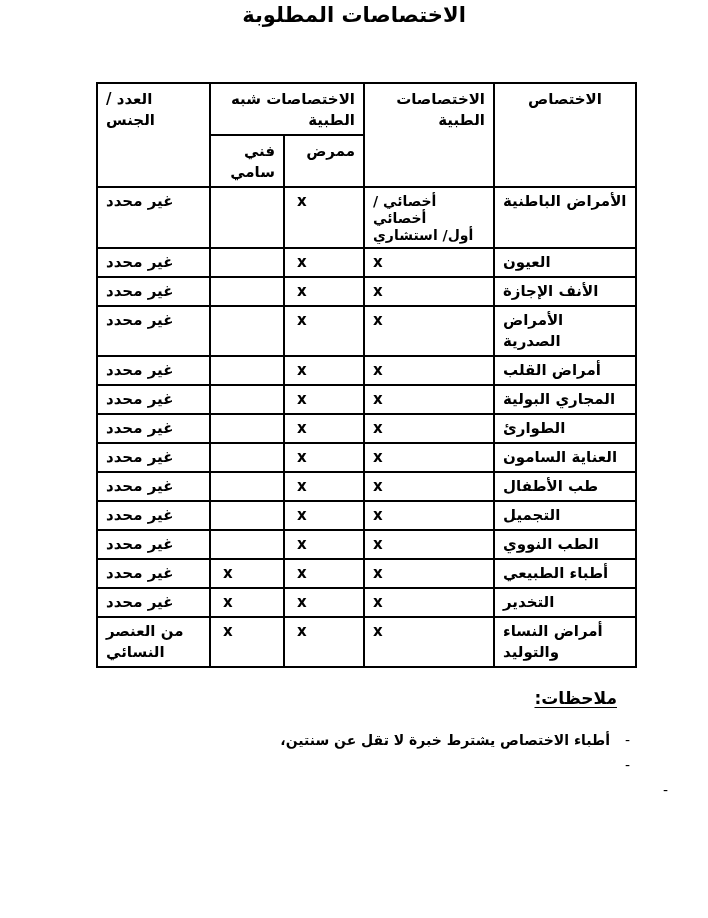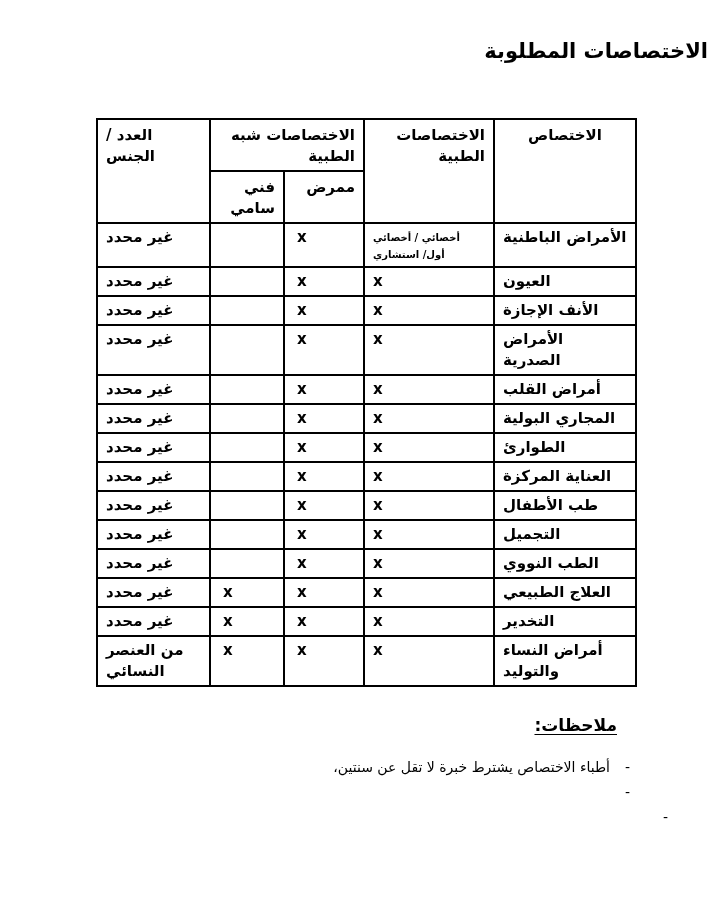--- a/index.html
+++ b/index.html
@@ -7,22 +7,21 @@
     position:relative;
     width:708px;
     height:918px;
     background:#ffffff;
     color:#000000;
     direction:rtl;
     font-family:"DejaVu Sans", sans-serif;
     overflow:hidden;
   }
   .doc-title{
-    padding-top:36px;
-    text-align:right;
+    text-align:center;
     font-size:21px;
     font-weight:700;
     line-height:30px;
   }
   table.spec-table{
     margin:52px 71px 0 98px;
     border-collapse:collapse;
     table-layout:fixed;
     width:539px;
   }
@@ -46,26 +45,26 @@
     padding-top:5px;
   }
   .spec-table thead th.h-specialty{text-align:center;}
   .spec-table thead th.h-count{text-align:left;padding-right:6px;}
   .spec-table tbody td{
     text-align:left;
     height:21px;
   }
   .spec-table td.c-nurse, .spec-table td.c-tech{padding-left:12px;}
   .spec-table td.med-text{
-    font-size:10px;
+    font-size:14px;
     line-height:17px;
     padding-top:5px;
   }
   .notes{
-    margin-top:28px;
+    margin-top:20px;
     padding:0 40px 0 50px;
   }
   .notes-heading{
     display:inline-block;
     margin-right:51px; 
     font-size:17px;
     font-weight:700;
     text-decoration:underline;
     text-underline-offset:3px;
   }
@@ -79,21 +78,21 @@
     align-items:flex-start;
   }
   .note-item.indented{margin-right:38px;}
   .note-dash{
     flex:0 0 auto;
     width:20px;
     font-weight:400;
   }
   .note-text{
     white-space:pre-line;
-    font-weight:400;
+    font-weight:700;
   }
 </style>
 </head>
 <body>
 
 <div class="page">
 
   <div class="doc-title">الاختصاصات المطلوبة</div>
 
   <table class="spec-table">
@@ -165,21 +164,21 @@
           <td class="c-count">غير محدد</td>
         </tr>
         <tr>
           <td class="c-label">الطوارئ</td>
           <td class="c-med">x</td>
           <td class="c-nurse">x</td>
           <td class="c-tech"></td>
           <td class="c-count">غير محدد</td>
         </tr>
         <tr>
-          <td class="c-label">العناية المركزة</td>
+          <td class="c-label">العناية السامون</td>
           <td class="c-med">x</td>
           <td class="c-nurse">x</td>
           <td class="c-tech"></td>
           <td class="c-count">غير محدد</td>
         </tr>
         <tr>
           <td class="c-label">طب الأطفال</td>
           <td class="c-med">x</td>
           <td class="c-nurse">x</td>
           <td class="c-tech"></td>
@@ -193,21 +192,21 @@
           <td class="c-count">غير محدد</td>
         </tr>
         <tr>
           <td class="c-label">الطب النووي</td>
           <td class="c-med">x</td>
           <td class="c-nurse">x</td>
           <td class="c-tech"></td>
           <td class="c-count">غير محدد</td>
         </tr>
         <tr>
-          <td class="c-label">العلاج الطبيعي</td>
+          <td class="c-label">أطباء الطبيعي</td>
           <td class="c-med">x</td>
           <td class="c-nurse">x</td>
           <td class="c-tech">x</td>
           <td class="c-count">غير محدد</td>
         </tr>
         <tr>
           <td class="c-label">التخدير</td>
           <td class="c-med">x</td>
           <td class="c-nurse">x</td>
           <td class="c-tech">x</td>

